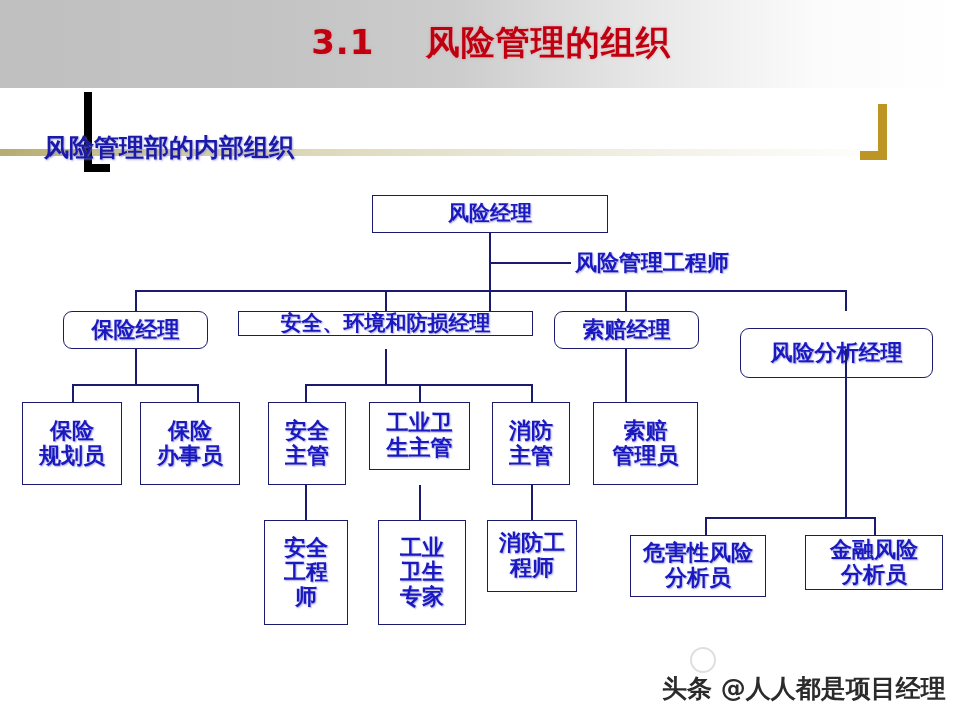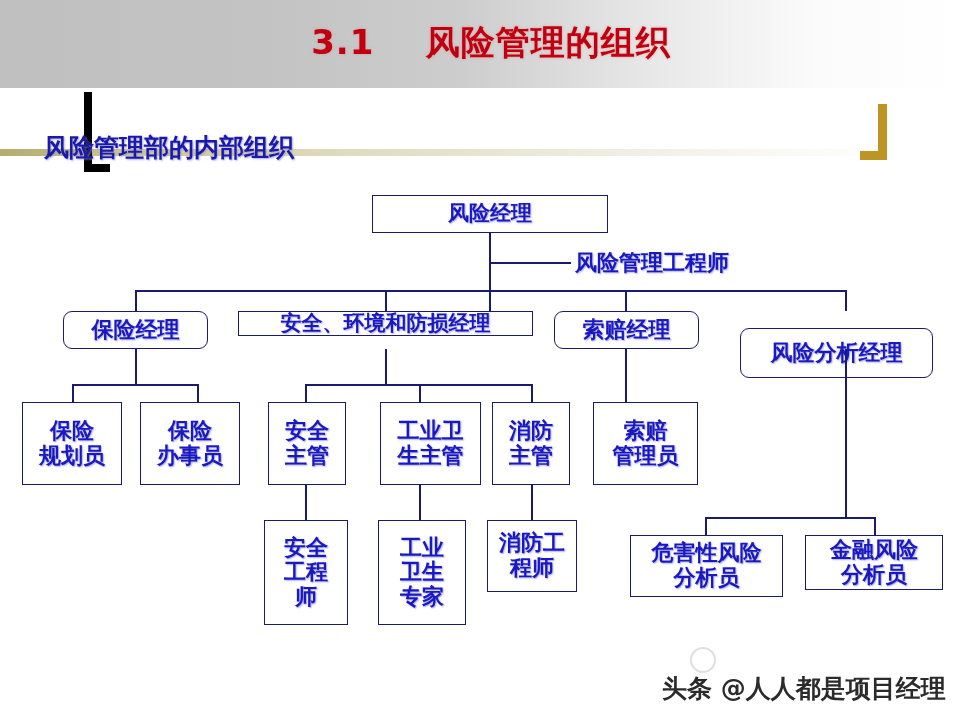--- a/index.html
+++ b/index.html
@@ -198,40 +198,40 @@
   <div class="line h" style="left:705px; top:517px; width:170px;"></div>
   <div class="line v" style="left:705px; top:517px; height:18px;"></div>
   <div class="line v" style="left:874px; top:517px; height:18px;"></div>
 
   <div class="node lvl3" style="left:22px; top:402px; width:100px; height:83px;">保险
 规划员</div>
   <div class="node lvl3" style="left:140px; top:402px; width:100px; height:83px;">保险
 办事员</div>
   <div class="node lvl3" style="left:268px; top:402px; width:78px; height:83px;">安全
 主管</div>
-  <div class="node lvl3" style="left:380px; top:402px; width:101px; height:83px;">工业卫
+  <div class="node lvl3" style="left:369px; top:402px; width:101px; height:68px;">工业卫
 生主管</div>
   <div class="node lvl3" style="left:492px; top:402px; width:78px; height:83px;">消防
 主管</div>
   <div class="node lvl3" style="left:593px; top:402px; width:105px; height:83px;">索赔
 管理员</div>
 
   <div class="line v" style="left:305px; top:485px; height:35px;"></div>
   <div class="line v" style="left:419px; top:485px; height:35px;"></div>
   <div class="line v" style="left:531px; top:485px; height:35px;"></div>
 
   <div class="node lvl4" style="left:264px; top:520px; width:84px; height:105px;">安全
 工程
 师</div>
   <div class="node lvl4" style="left:378px; top:520px; width:88px; height:105px;">工业
 卫生
 专家</div>
   <div class="node lvl4" style="left:487px; top:520px; width:90px; height:72px;">消防工
 程师</div>
-  <div class="node lvl4" style="left:630px; top:535px; width:153px; height:62px;">危害性风险
+  <div class="node lvl4" style="left:630px; top:535px; width:136px; height:62px;">危害性风险
 分析员</div>
   <div class="node lvl4" style="left:805px; top:535px; width:138px; height:55px;">金融风险
 分析员</div>
 
 </div>
 
 <div id="watermark-back"><span class="wm-circle"></span></div>
 <div id="watermark-main">头条 @人人都是项目经理</div>
 
 </body></html>

